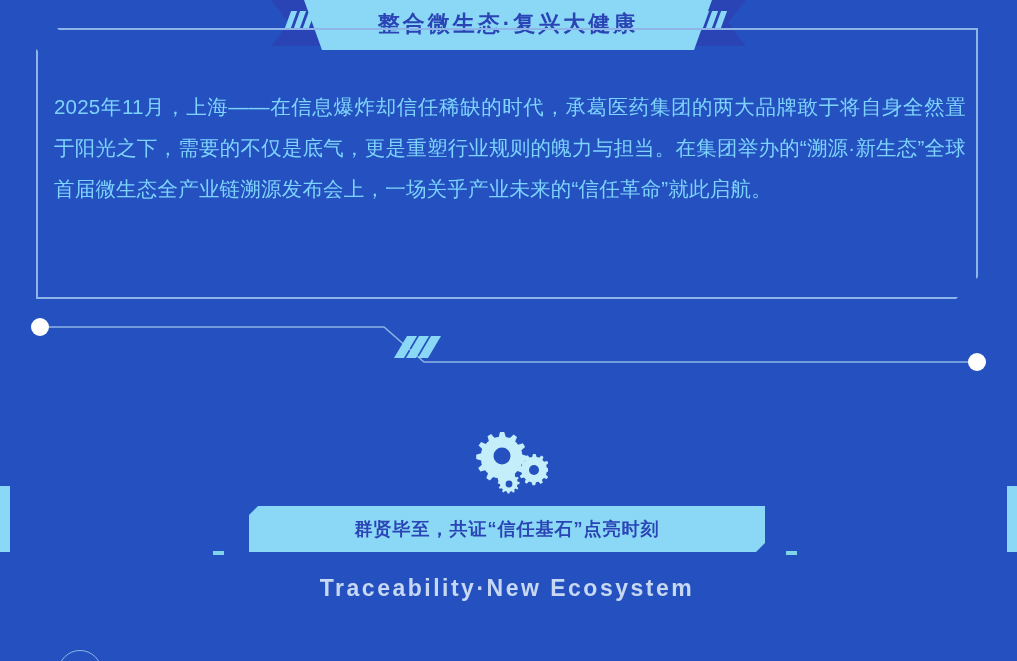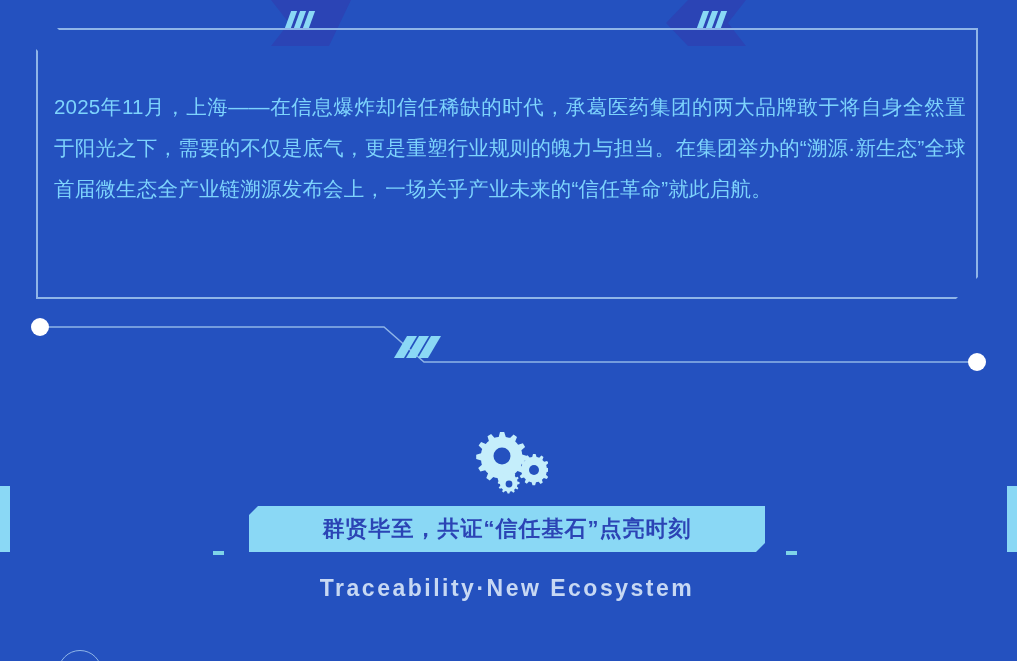--- a/index.html
+++ b/index.html
@@ -157,21 +157,21 @@
       516px 37px,
       507px 46px,
       0 46px,
       0 9px
     );
     display: flex;
     align-items: center;
     justify-content: center;
   }
   .sub-banner-text {
-    font-size: 22px;
+    font-size: 18px;
     font-weight: bold;
     color: #2b44b5;
     letter-spacing: 1px;
     line-height: 1;
     padding-bottom: 1px;
   }
 
   .tick {
     position: absolute;
     top: 551px;
@@ -226,20 +226,23 @@
   <div class="ribbon-slashes left">
     <i></i>
       <i></i>
       <i></i>
   </div>
   <div class="ribbon-slashes right">
     <i></i>
       <i></i>
       <i></i>
   </div>
+  <div class="ribbon-main">
+    <span class="ribbon-title">整合微生态·复兴大健康</span>
+  </div>
 </div>
 
 <div class="content-box">
   <div class="content-box-inner"></div>
 </div>
 <p class="body-text">2025年11月，上海——在信息爆炸却信任稀缺的时代，承葛医药集团的两大品牌敢于将自身全然置于阳光之下，需要的不仅是底气，更是重塑行业规则的魄力与担当。在集团举办的“溯源·新生态”全球首届微生态全产业链溯源发布会上，一场关乎产业未来的“信任革命”就此启航。</p>
 
 <div class="divider">
   <svg width="1017" height="95" viewBox="0 0 1017 95">
     <path d="M 45 27 L 384 27 L 424 62 L 975 62" stroke="#8fb5e8" stroke-width="1.4" fill="none"></path>

